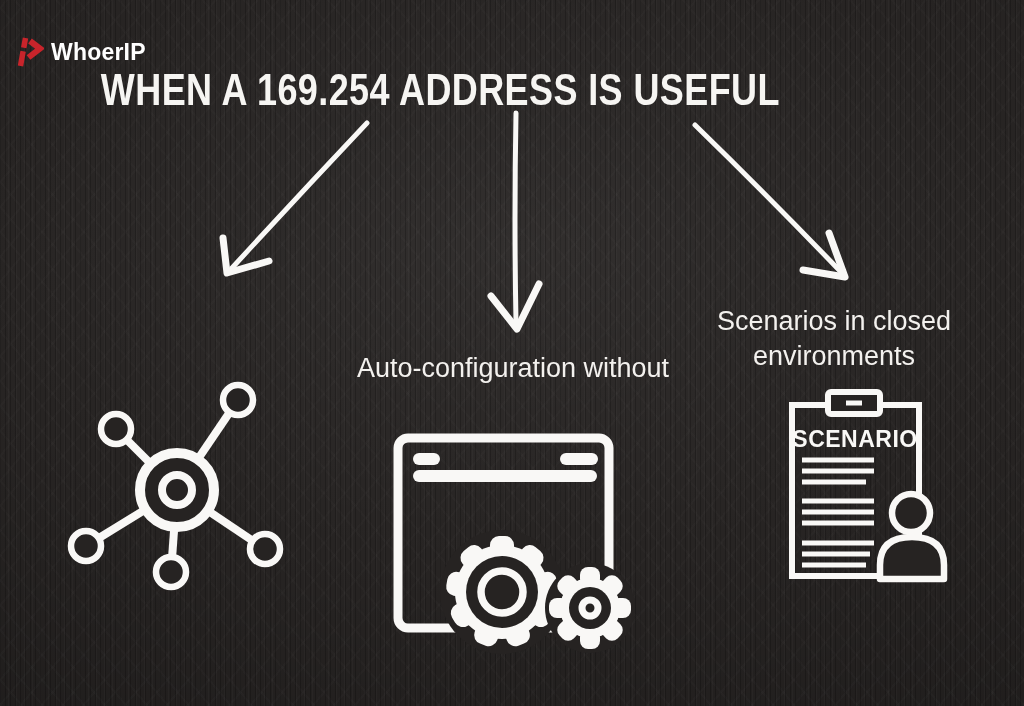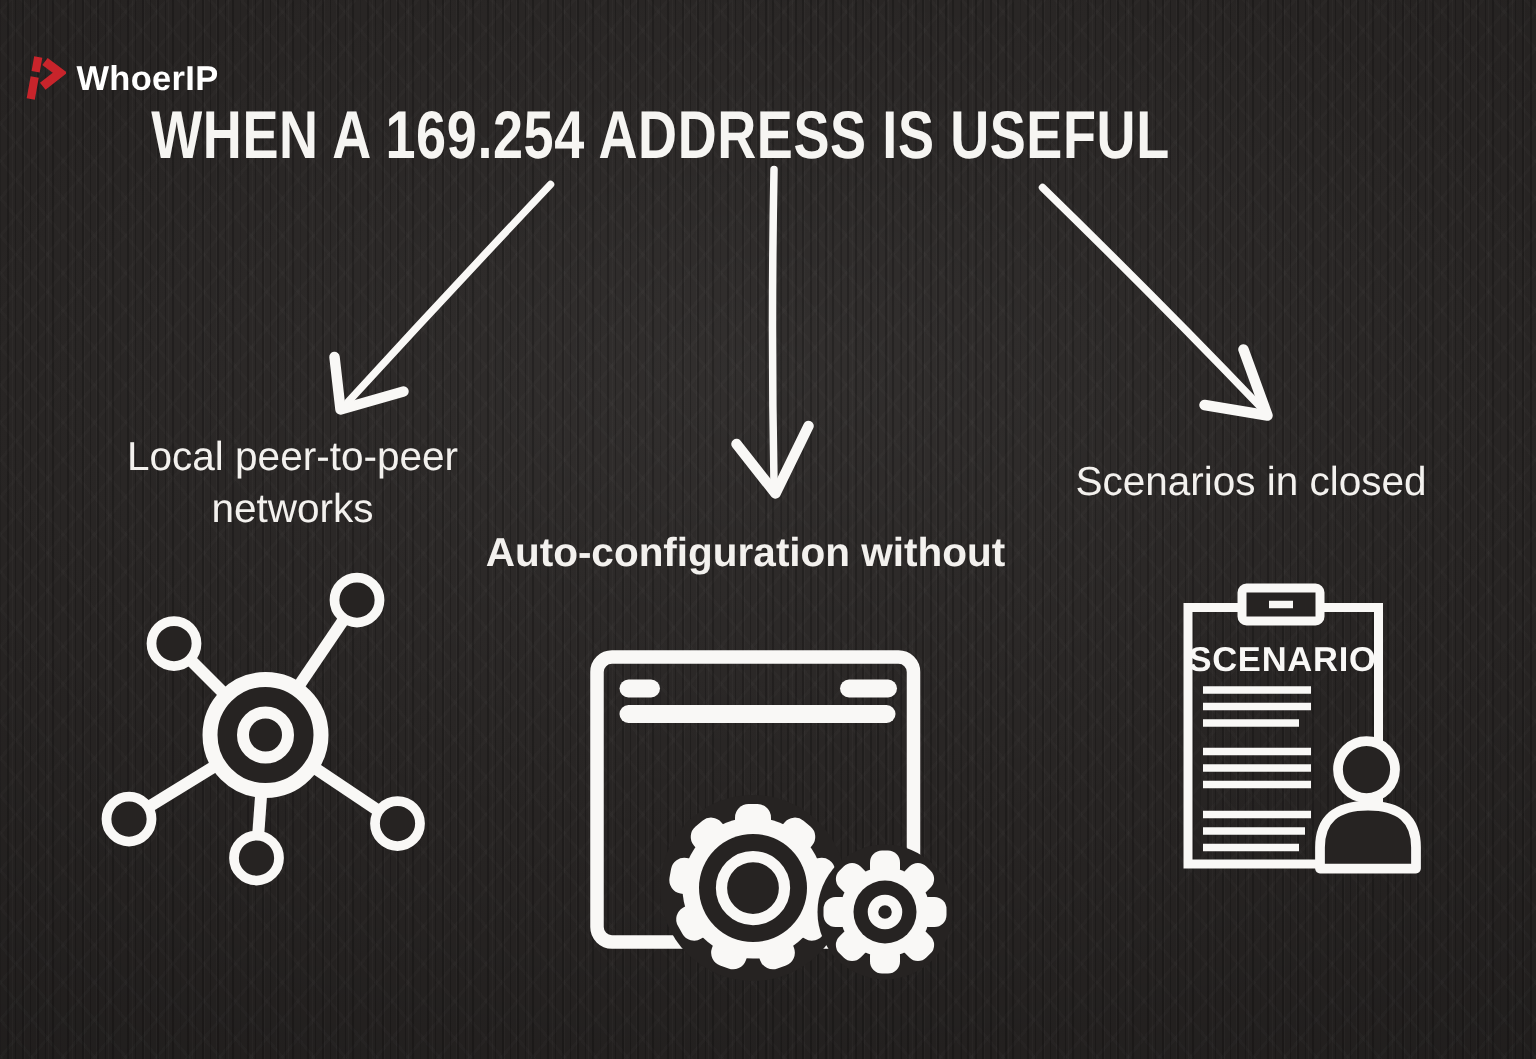--- a/index.html
+++ b/index.html
@@ -21,21 +21,21 @@
   
   #title-wrap{top:64px;left:0;width:1024px;text-align:left;}
   #title-wrap .title-text{
     display:inline-block;color:#f6f5f2;font-size:45px;font-weight:bold;
     letter-spacing:0.5px;transform:scaleX(0.80) translateX(20px);transform-origin:center;
     white-space:nowrap;
   }
   
   .section-label{color:#f3f1ee;font-size:27px;line-height:35px;text-align:center;}
   #label-p2p{top:287px;left:35px;width:320px;}
-  #label-autoconf{top:351px;left:297px;width:400px;font-weight:bold;}
+  #label-autoconf{top:351px;left:313px;width:400px;}
   #label-closed{top:304px;left:679px;width:310px;}
   svg{display:block;}
 </style>
 </head>
 <body>
 
 <div id="canvas">
 
   <div id="logo" class="abs">
     <svg width="30" height="34" viewBox="0 0 30 34">
@@ -62,29 +62,26 @@
         <path d="M491,296 L517,329 L539,284" stroke-width="7"></path>
       </g>
 
       <g>
         <path d="M695,125 Q772,200 840,271" stroke-width="5"></path>
         <path d="M829,233 L845,277 L803,270" stroke-width="7"></path>
       </g>
     </g>
   </svg>
 
-  <div id="label-p2p" class="abs section-label">
-    <div>Local peer-to-peer</div>
-    <div>networks</div>
-  </div>
   <div id="label-autoconf" class="abs section-label">
     <div>Auto-configuration without</div>
   </div>
   <div id="label-closed" class="abs section-label">
     <div>Scenarios in closed</div>
+    <div>environments</div>
   </div>
 
   <svg class="abs" style="top:370px;left:50px" width="240" height="240" viewBox="0 0 240 240">
     <g stroke="#f9f8f6">
 
       <g stroke-width="8">
         <line x1="127" y1="120" x2="188" y2="30"></line>
         <line x1="127" y1="120" x2="66" y2="59"></line>
         <line x1="127" y1="120" x2="36" y2="176"></line>
         <line x1="127" y1="120" x2="121" y2="202"></line>

